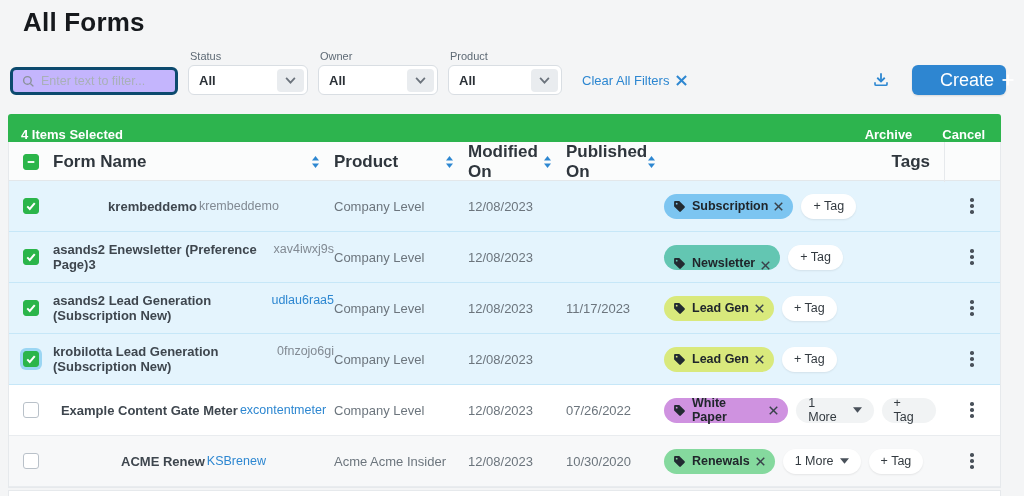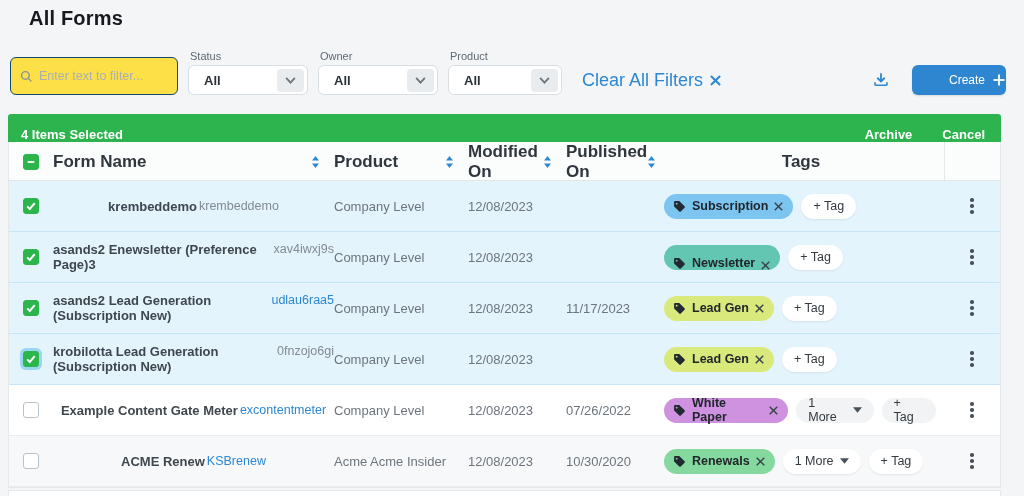--- a/index.html
+++ b/index.html
@@ -8,63 +8,63 @@
     font-family:"Liberation Sans", sans-serif;
     background:#F4F5F6;
     color:#343B42;
     overflow:hidden;
     position:relative;
   }
   .page { width:1024px; height:496px; position:relative; }
 
   
   .page-title {
-    font-size:20px; font-weight:bold; color:#16191D;
-    padding:7px 0 0 29px; letter-spacing:.2px;
+    font-size:26px; font-weight:bold; color:#16191D;
+    padding:7px 0 0 23px; letter-spacing:.2px;
   }
 
   
   .toolbar {
     position:absolute; top:50px; left:10px; right:18px;
     display:flex; align-items:flex-end; gap:10px;
   }
   .search-box {
-    width:168px; height:38px; background:#fde047;
-    border:1px solid #0c4a6e; border-radius:6px;
+    width:168px; height:28px; background:#c4b5fd;
+    border:3px solid #0c4a6e; border-radius:6px;
     display:flex; align-items:center; gap:6px; padding:0 9px;
   }
   .search-box input {
     border:none; outline:none; width:100%; font-size:12.5px;
     font-family:"Liberation Sans", sans-serif; color:#444; background:transparent;
   }
   .search-box input::placeholder { color:#A9B0B8; }
   .filter-group { display:flex; flex-direction:column; gap:3px; }
   .filter-label { font-size:11px; color:#5E6A75; padding-left:2px; }
   .select {
     height:30px; background:#fff; border:1px solid #D9DEE3; border-radius:6px;
     display:flex; align-items:center; justify-content:space-between;
-    padding:0 3px 0 15px; cursor:pointer;text-align:center;
+    padding:0 3px 0 10px; cursor:pointer;text-align:center;
   }
   .select.w120 { width:120px; }
   .select.w114 { width:114px; }
   .select-value { font-size:13px; font-weight:bold; color:#2B3137; }
   .select-caret {
     width:27px; height:23px; background:#E9ECEF; border-radius:4px;
     display:flex; align-items:center; justify-content:center;
   }
   .clear-filters {
     display:flex; align-items:center; gap:7px; margin-left:10px;
     height:30px; cursor:pointer;
   }
-  .clear-filters span { color:#2D87D1; font-size:18px; }
+  .clear-filters span { color:#2D87D1; font-size:13px; }
   .toolbar-spacer { flex:1; }
   .download-btn { height:30px; display:flex; align-items:center; cursor:pointer; margin-right:12px; }
   .create-btn {
     width:94px; height:30px; background:#2E86D1; border:none; border-radius:6px;
-    color:#fff; font-size:12px; font-family:"Liberation Sans", sans-serif;
+    color:#fff; font-size:18px; font-family:"Liberation Sans", sans-serif;
     display:flex; align-items:center; justify-content:center; gap:8px; cursor:pointer;
     box-shadow:0 1px 2px rgba(0,0,0,.12);
     padding-left:36px;
   }
 
   
   .selection-bar {
     position:absolute; top:114px; left:8px; width:993px; height:40px;
     background:#2DB44E; border-radius:3px 3px 0 0;
     display:flex; align-items:center; color:#fff;
@@ -90,21 +90,21 @@
     align-items:center;
   }
   .thead {
     height:39px; background:#FBFCFC; border-bottom:1px solid #E3E7EA;
   }
   .th {
     font-size:17px; font-weight:bold; color:#2F363D;
     display:flex; align-items:center; justify-content:space-between;
     padding-right:14px; height:100%;
   }
-  .th.no-sort { justify-content:center;margin-left:8px; }
+  .th.no-sort { justify-content:flex-end;margin-left:8px; }
   .c-check { display:flex; justify-content:center; align-items:center; height:100%; }
   .th-actions { height:100%; border-left:1px solid #E6E9EC; }
 
   .row { height:51px; background:#fff; border-bottom:1px solid #E9ECEF; }
   .row.alt { background:#F7F8F9; }
   .row.selected { background:#E4F4FD; border-bottom:1px solid #C6E7F8; }
 
   .cb {
     width:16px; height:16px; border-radius:3px; border:1px solid #B9C1C9;
     background:#fff; display:flex; align-items:center; justify-content:center; cursor:pointer;

